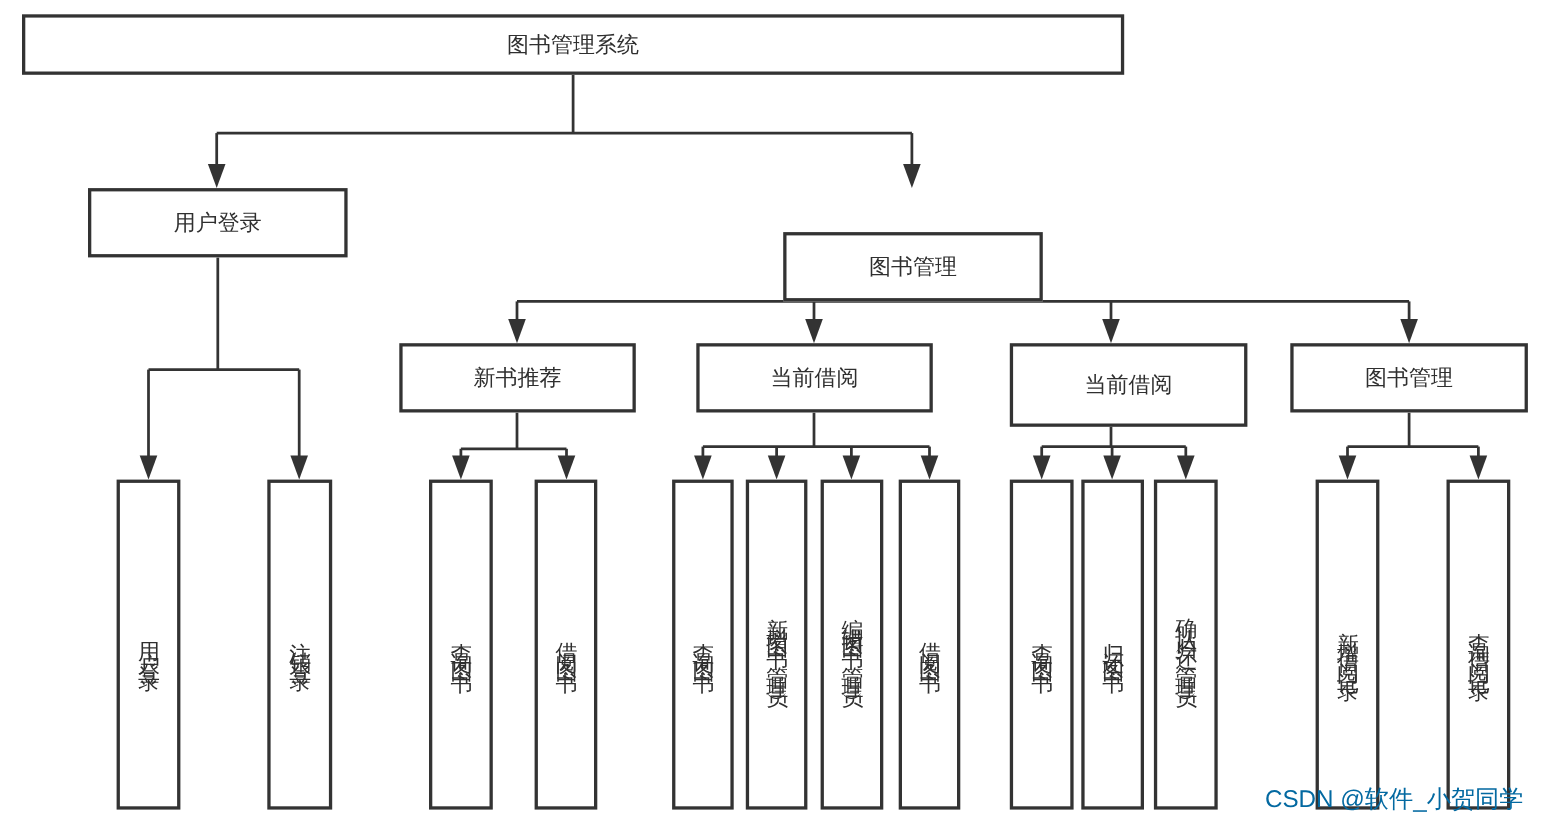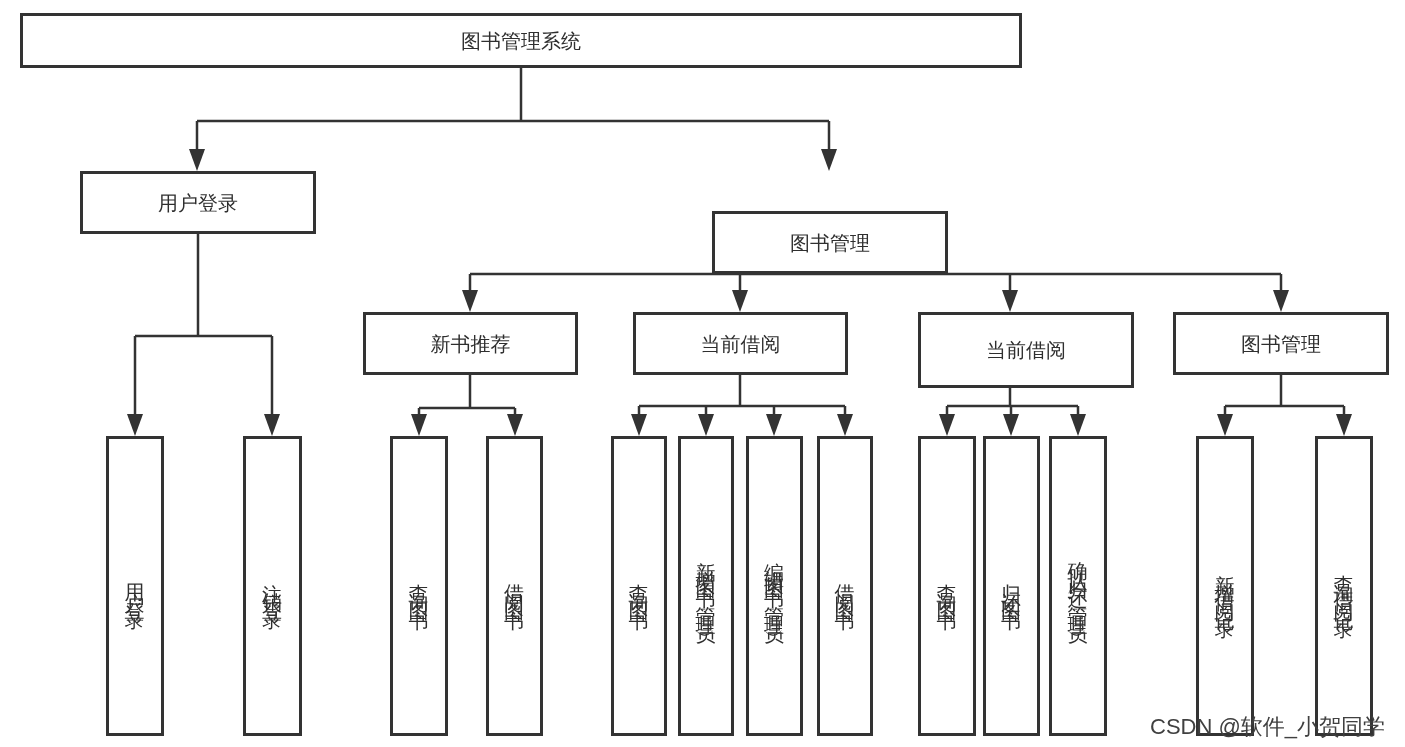--- a/index.html
+++ b/index.html
@@ -50,21 +50,21 @@
     writing-mode: vertical-rl;
     text-orientation: mixed;
     letter-spacing: 9px;
     white-space: normal;
   }
   .watermark {
     position: absolute;
     left: 1150px;
     top: 712px;
     font-size: 22px;
-    color: #404040;
+    color: #0369a1;
     white-space: nowrap;
     z-index: 5;
   }
 </style>
 </head>
 <body>
 
 <div class="canvas">
 
   <svg class="connectors" viewBox="0 0 1405 747" xmlns="http://www.w3.org/2000/svg">

